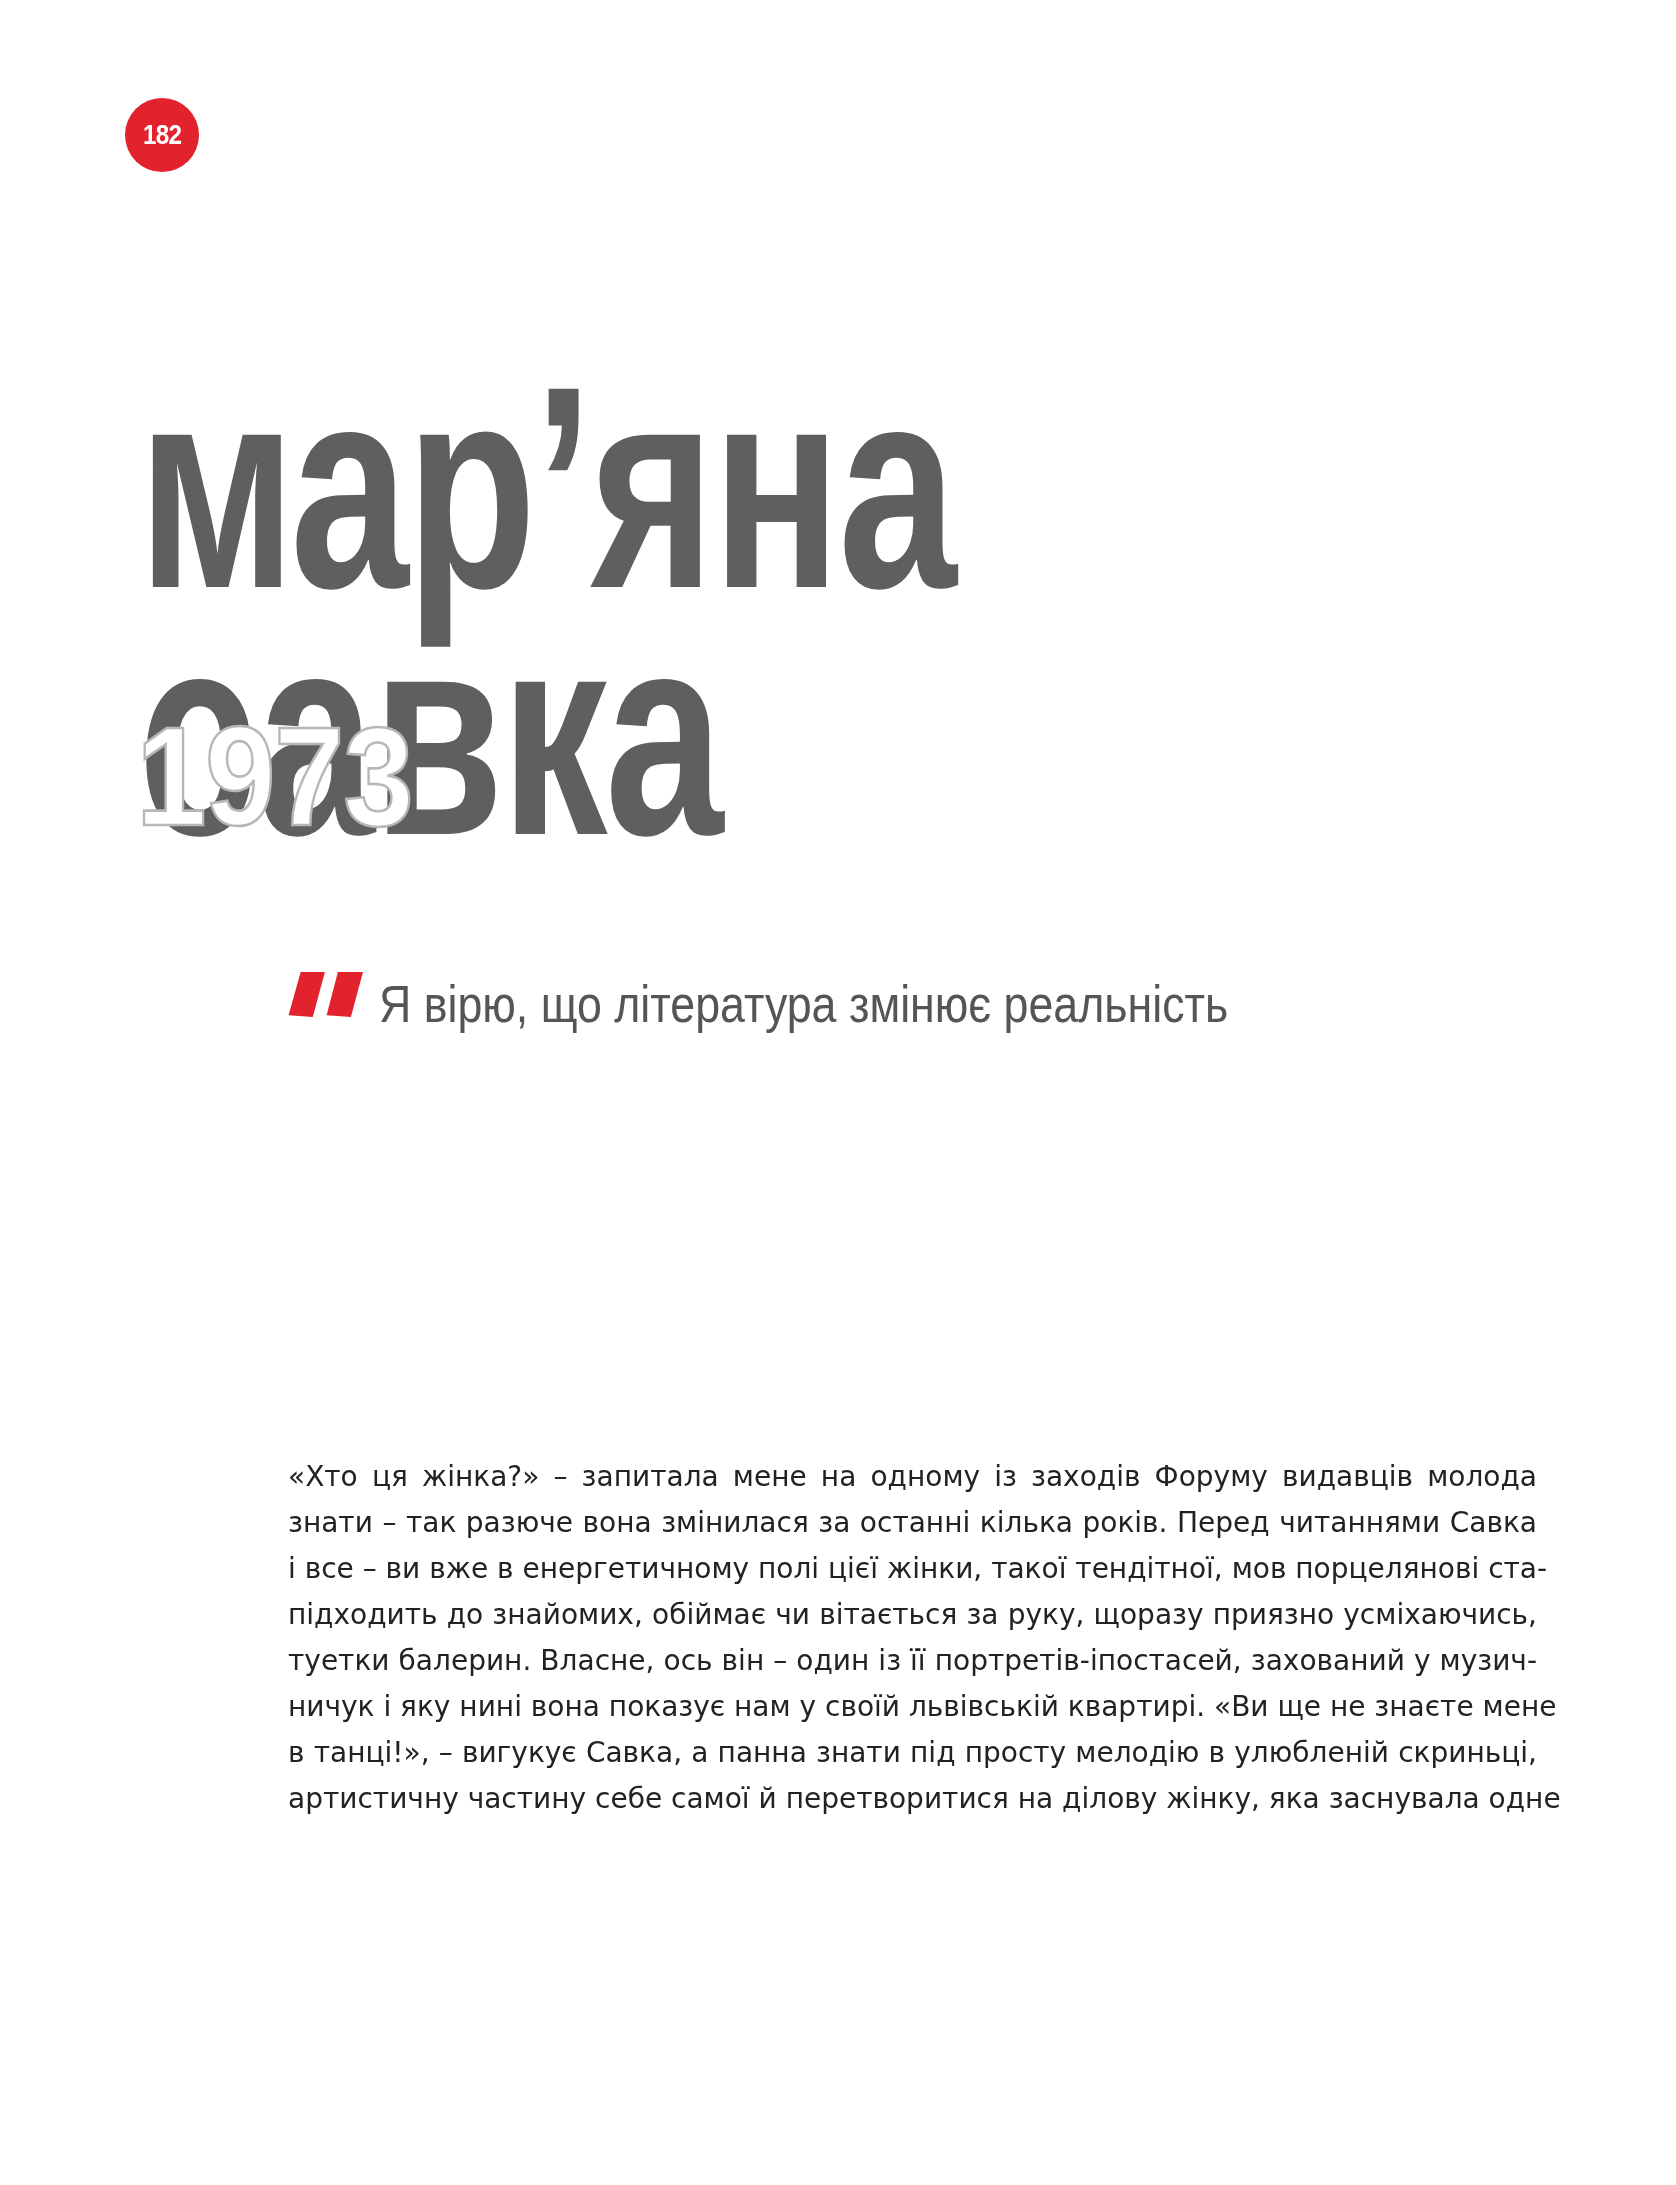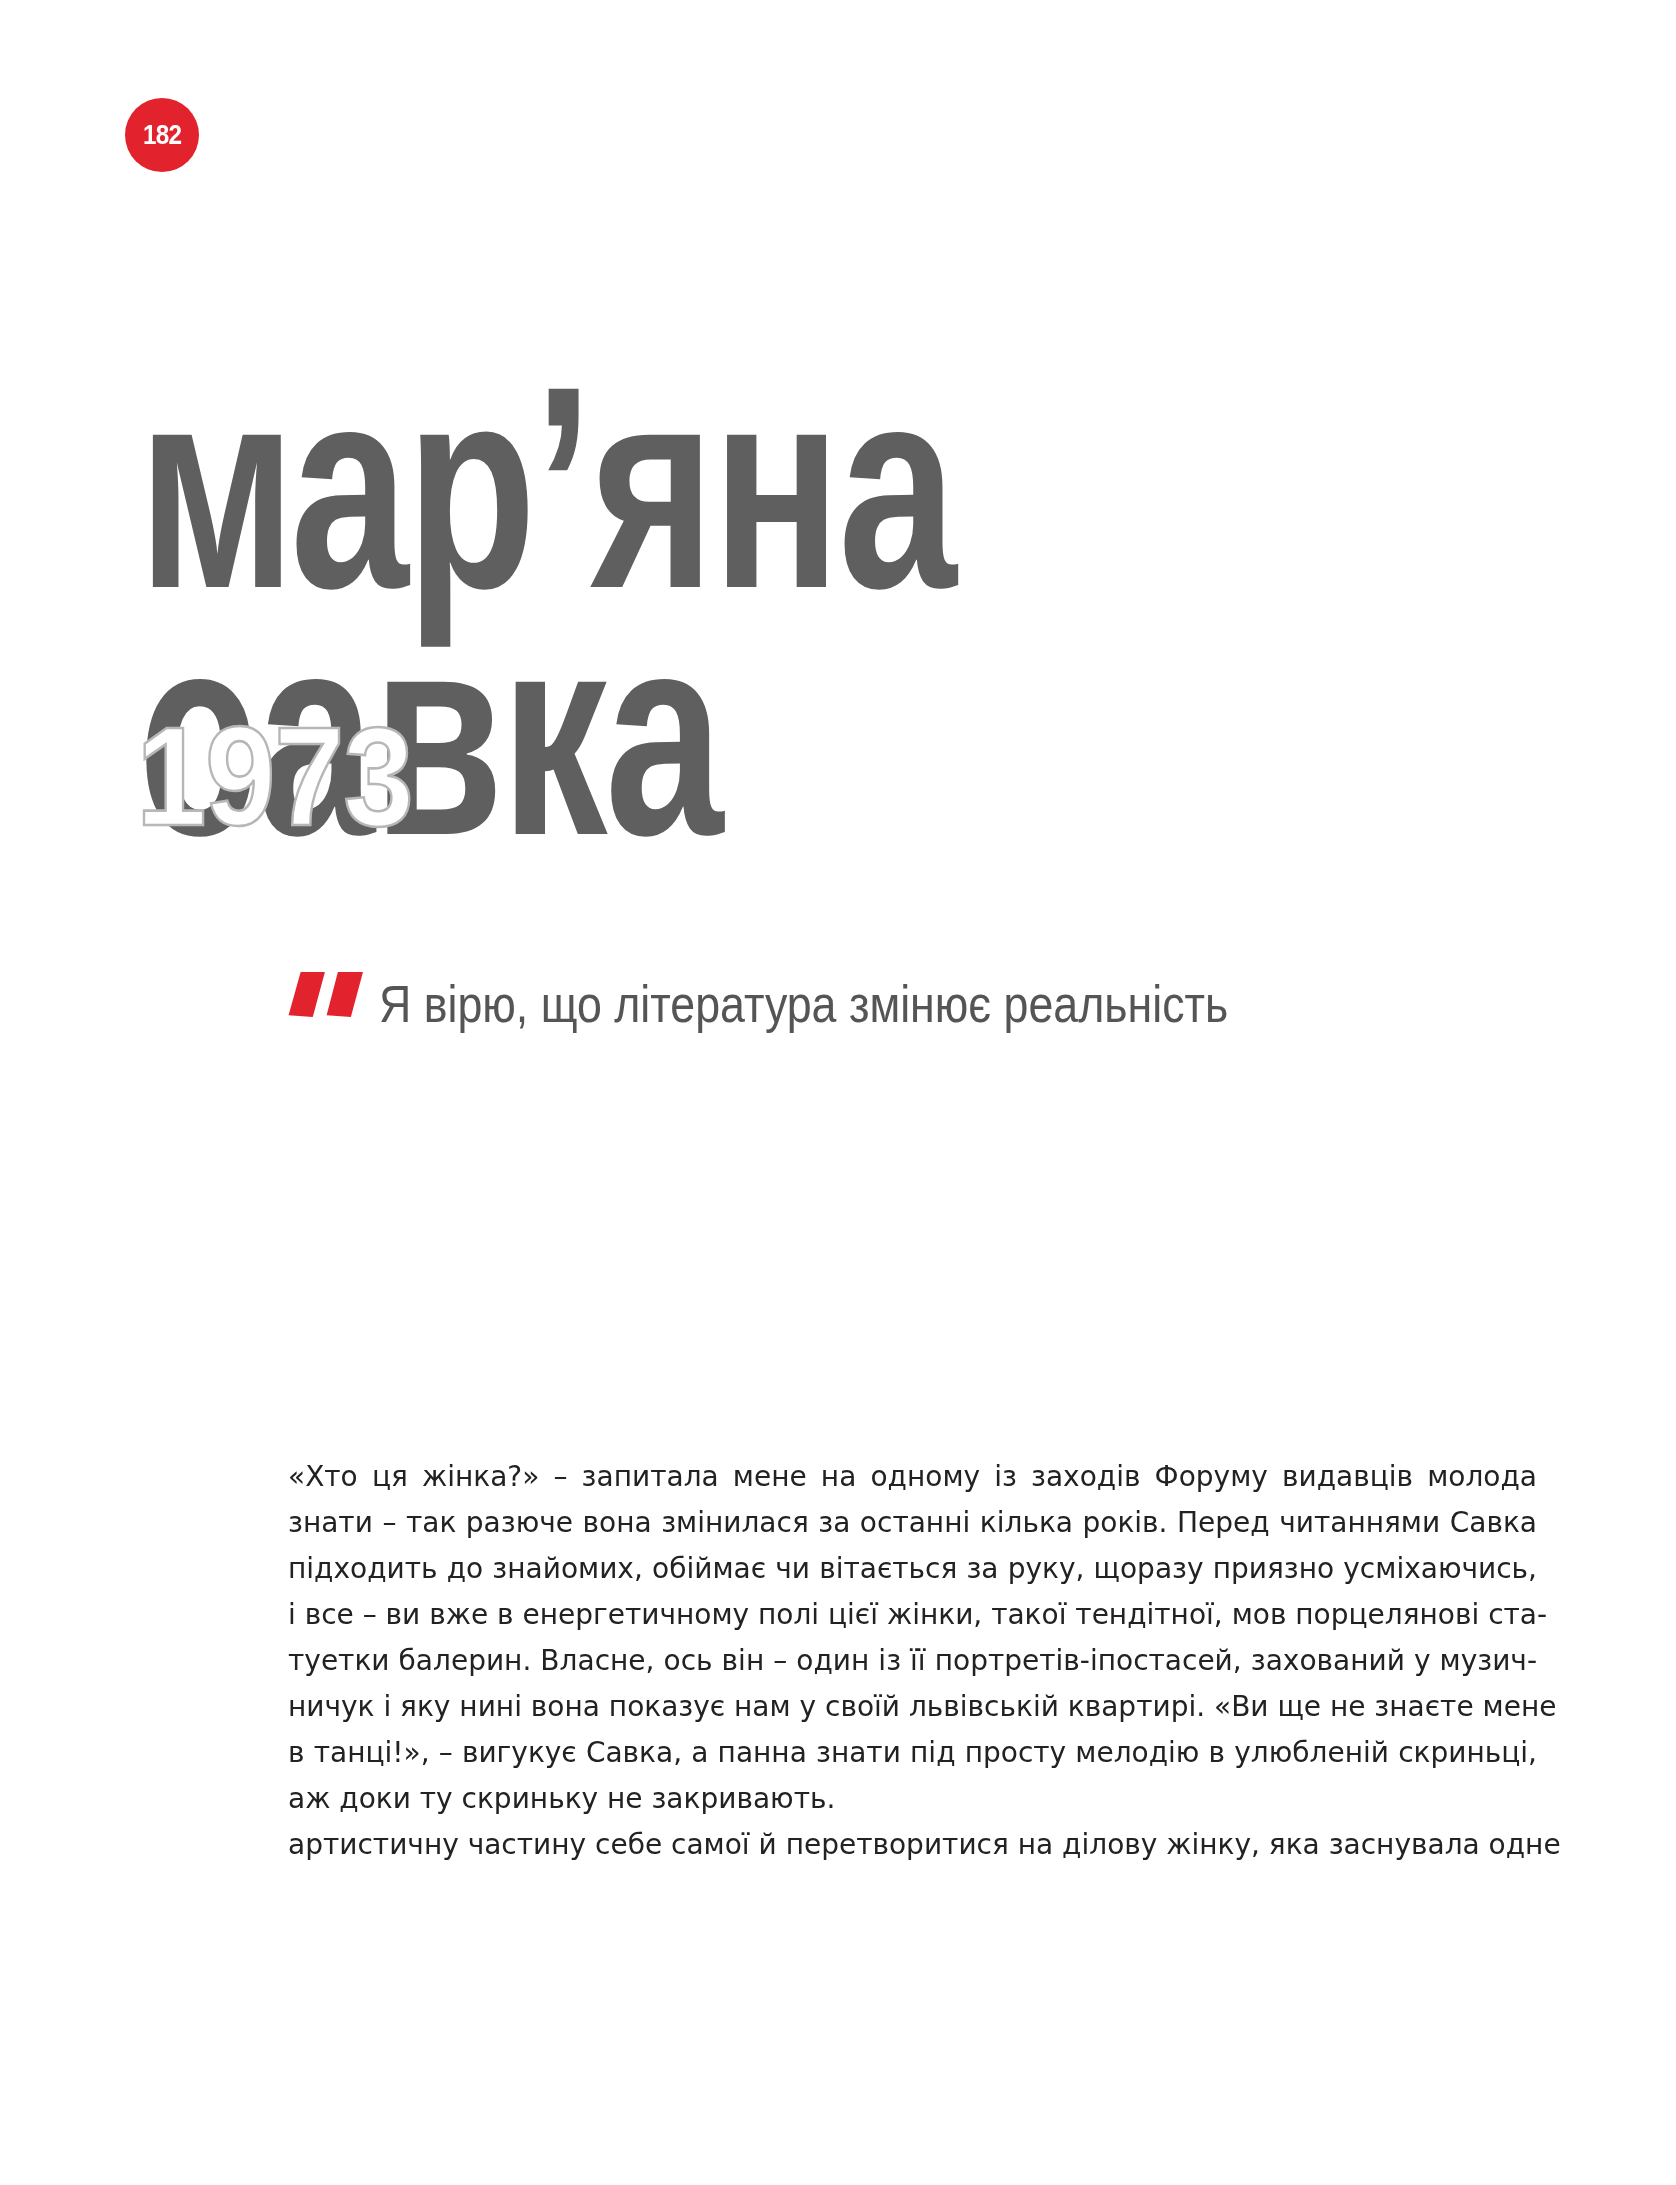--- a/index.html
+++ b/index.html
@@ -75,26 +75,25 @@
       <polygon points="14,0 42,0 28,52 0,50" fill="#e2232e"></polygon>
       <polygon points="57,0 86,0 72,52 44,50" fill="#e2232e"></polygon>
     </svg>
     <div class="quote-text">Я вірю, що література змінює реальність</div>
   </div>
 
   <div class="body-text">
     <div>
       <span class="line">«Хто ця жінка?» – запитала мене на одному із заходів Форуму видавців молода</span>
       <span class="line">знати – так разюче вона змінилася за останні кілька років. Перед читаннями Савка</span>
+      <span class="line">і все – ви вже в енергетичному полі цієї жінки, такої тендітної, мов порцелянові ста-</span>
       <span class="line">підходить до знайомих, обіймає чи вітається за руку, щоразу приязно усміхаючись,</span>
-      <span class="line">і все – ви вже в енергетичному полі цієї жінки, такої тендітної, мов порцелянові ста-</span>
       <span class="line">туетки балерин. Власне, ось він – один із її портретів-іпостасей, захований у музич-</span>
       <span class="line">ничук і яку нині вона показує нам у своїй львівській квартирі. «Ви ще не знаєте мене</span>
       <span class="line">в танці!», – вигукує Савка, а панна знати під просту мелодію в улюбленій скриньці,</span>
-      <span class="line last">аж доки ту скриньку не закривають.</span>
     </div>
     <div>
       <span class="line">артистичну частину себе самої й перетворитися на ділову жінку, яка заснувала одне</span>
     </div>
   </div>
 
 </div>
 
 
 </body></html>

